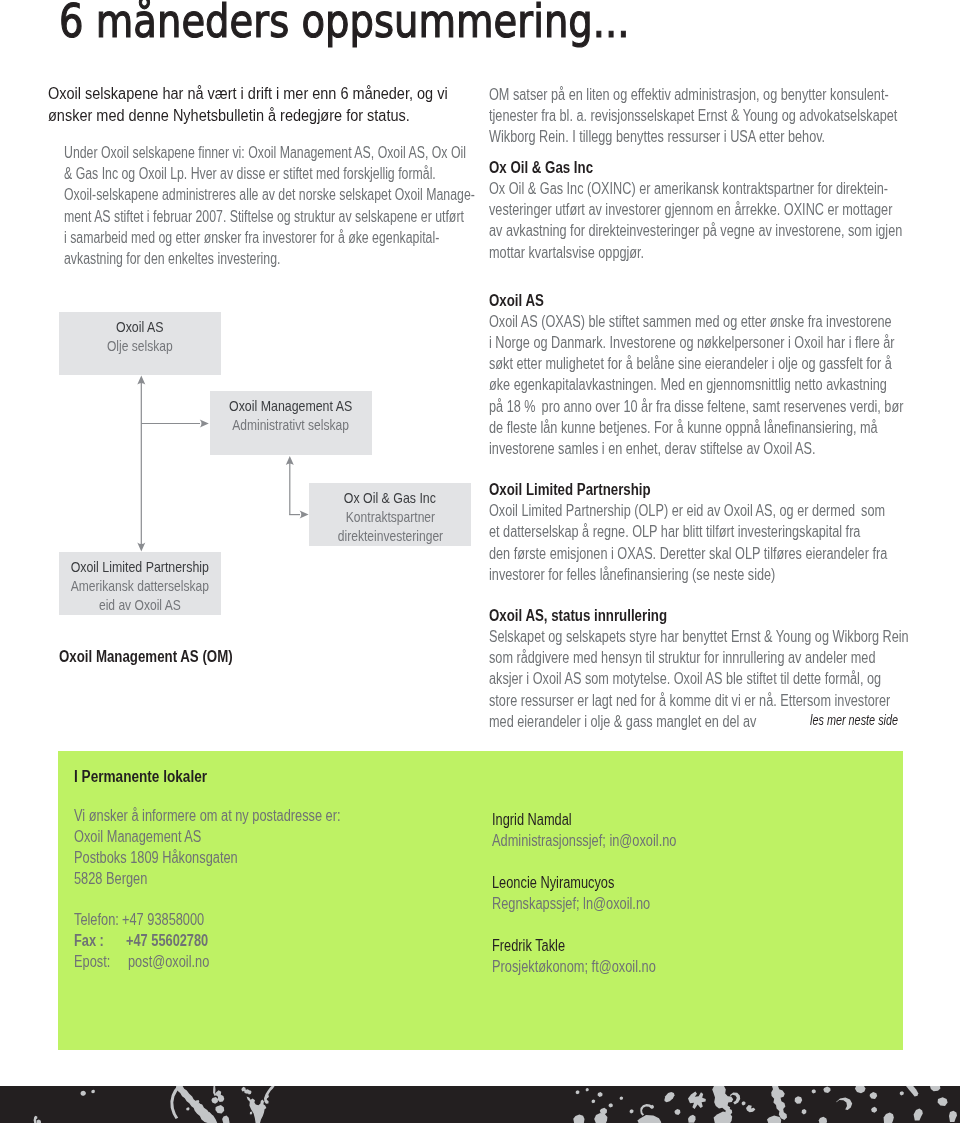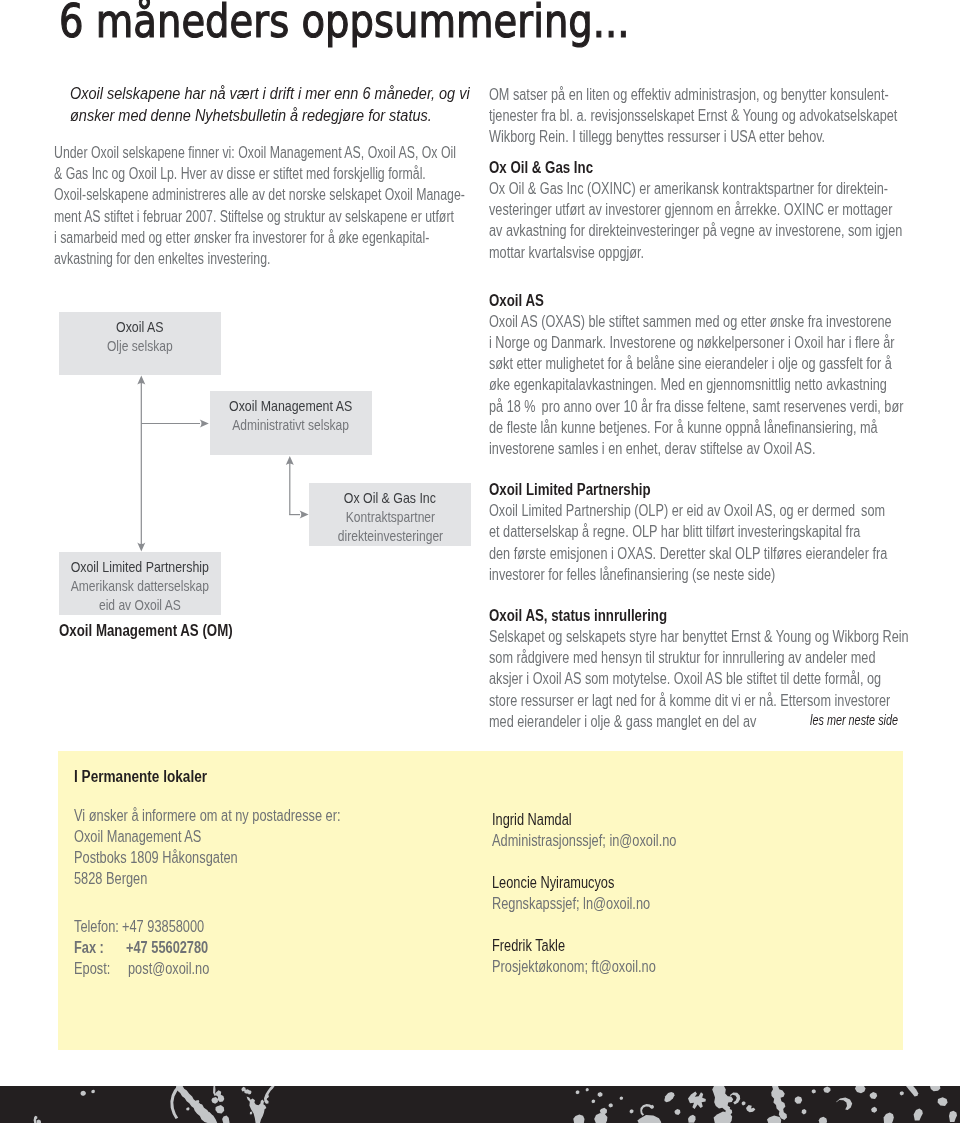--- a/index.html
+++ b/index.html
@@ -19,45 +19,45 @@
   .h3{font-size:16px;line-height:21px;color:#231f20;font-weight:700;
       white-space:nowrap;transform-origin:0 50%;}
 
   .box{position:absolute;background:#e2e3e5;box-sizing:border-box;
        display:flex;flex-direction:column;align-items:center;padding-top:5px;}
   .box .bt{font-size:15px;color:#3a3c3f;line-height:19.1px;white-space:nowrap;
            transform:scaleX(0.825);}
   .box .bs{font-size:15px;color:#74767a;line-height:19.1px;white-space:nowrap;
            transform:scaleX(0.805);}
 
-  #panel{position:absolute;left:58px;top:751px;width:845px;height:299px;background:#fef9c3;}
+  #panel{position:absolute;left:58px;top:751px;width:845px;height:299px;background:#bef264;}
   .pt{font-size:16px;line-height:21.2px;color:#6f7275;white-space:nowrap;
       transform-origin:0 50%;transform:scaleX(0.80);}
   .pth{font-size:16px;line-height:21.2px;color:#231f20;font-weight:700;white-space:nowrap;
        transform-origin:0 50%;transform:scaleX(0.85);}
   .pn{font-size:16px;line-height:21.2px;color:#231f20;white-space:nowrap;
       transform-origin:0 50%;transform:scaleX(0.80);}
 
   #footer{position:absolute;left:0;top:1086px;width:960px;height:37px;background:#231f20;overflow:hidden;}
   #lesmer{position:absolute;left:810px;top:711px;font-size:15.5px;font-style:italic;
           color:#231f20;white-space:nowrap;transform-origin:0 50%;transform:scaleX(0.70);}
 </style>
 </head>
 <body>
 
 <div class="page">
 
   <div id="title">6 måneders oppsummering...</div>
 
-  <div class="lead" id="leadblk" style="position:absolute;left:70px;top:83px;font-style:italic;">
+  <div class="lead" id="leadblk" style="position:absolute;left:48px;top:83px;">
       <div class="ln" style="transform: scaleX(0.906);">Oxoil selskapene har nå vært i drift i mer enn 6 måneder, og vi</div>
       <div class="ln" style="transform: scaleX(0.906);">ønsker med denne Nyhetsbulletin å redegjøre for status.</div>
     </div>
 
-  <div id="introblk" style="position:absolute;left:54px;top:142px;">
+  <div id="introblk" style="position:absolute;left:64px;top:142px;">
       <div class="ln" style="transform: scaleX(0.77);">Under Oxoil selskapene finner vi: Oxoil Management AS, Oxoil AS, Ox Oil</div>
       <div class="ln" style="transform: scaleX(0.77);">&amp; Gas Inc og Oxoil Lp. Hver av disse er stiftet med forskjellig formål.</div>
       <div class="ln" style="transform: scaleX(0.77);">Oxoil-selskapene administreres alle av det norske selskapet Oxoil Manage-</div>
       <div class="ln" style="transform: scaleX(0.77);">ment AS stiftet i februar 2007. Stiftelse og struktur av selskapene er utført</div>
       <div class="ln" style="transform: scaleX(0.77);">i samarbeid med og etter ønsker fra investorer for å øke egenkapital-</div>
       <div class="ln" style="transform: scaleX(0.77);">avkastning for den enkeltes investering.</div>
     </div>
 
   <div id="chart" style="position:absolute;left:0;top:0;width:960px;height:700px;">
     <svg id="chartsvg" width="960" height="700" style="position:absolute;left:0;top:0;">
@@ -84,21 +84,21 @@
         <div class="bs">Kontraktspartner</div>
         <div class="bs">direkteinvesteringer</div>
       </div>
       <div class="box" style="left: 59px; top: 552px; width: 162px; height: 63px;">
         <div class="bt">Oxoil Limited Partnership</div>
         <div class="bs">Amerikansk datterselskap</div>
         <div class="bs">eid av Oxoil AS</div>
       </div>
     </div>
 
-  <div style="position:absolute;left:59px;top:620px;">
+  <div style="position:absolute;left:59px;top:646px;">
     <div class="h3" id="omhead" style="transform: scaleX(0.83);">Oxoil Management AS (OM)</div>
   </div>
 
   <div id="rintro" style="position:absolute;left:489px;top:84px;">
       <div class="ln" style="transform: scaleX(0.793);">OM satser på en liten og effektiv administrasjon, og benytter konsulent-</div>
       <div class="ln" style="transform: scaleX(0.793);">tjenester fra bl. a. revisjonsselskapet Ernst &amp; Young og advokatselskapet</div>
       <div class="ln" style="transform: scaleX(0.793);">Wikborg Rein. I tillegg benyttes ressurser i USA etter behov.</div>
     </div>
   <div id="rsections" style="position:absolute;left:489px;top:157px;">
       <div class="h3" style="transform: scaleX(0.83);">Ox Oil &amp; Gas Inc</div>
@@ -139,21 +139,21 @@
 
   <div id="panel">
     <div style="position:absolute;left:16px;top:15px;">
       <div class="pth">I Permanente lokaler</div>
       <div class="pt" style="margin-top:17.5px;">Vi ønsker å informere om at ny postadresse er:</div>
       <div id="addr">
           <div class="pt">Oxoil Management AS</div>
           <div class="pt">Postboks 1809 Håkonsgaten</div>
           <div class="pt">5828 Bergen</div>
         </div>
-      <div id="contact" style="margin-top:26px;">
+      <div id="contact" style="margin-top:19px;">
           <div style="position: relative; height: 21.2px;">
             <div class="pt" style="position: absolute; left: 0px; top: 0px;">Telefon:</div>
             <div class="pt" style="position: absolute; left: 48px; top: 0px;">+47 93858000</div>
           </div>
           <div style="position: relative; height: 21.2px; font-weight: bold;">
             <div class="pt" style="position: absolute; left: 0px; top: 0px;">Fax :</div>
             <div class="pt" style="position: absolute; left: 52px; top: 0px;">+47 55602780</div>
           </div>
           <div style="position: relative; height: 21.2px;">
             <div class="pt" style="position: absolute; left: 0px; top: 0px;">Epost:</div>

